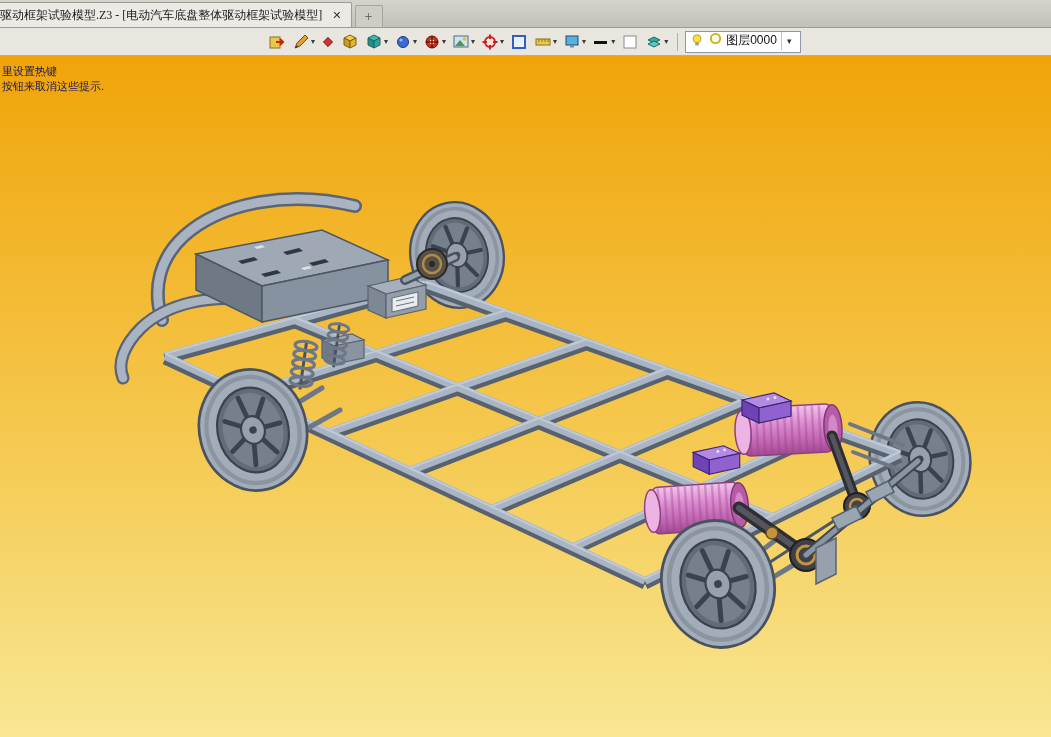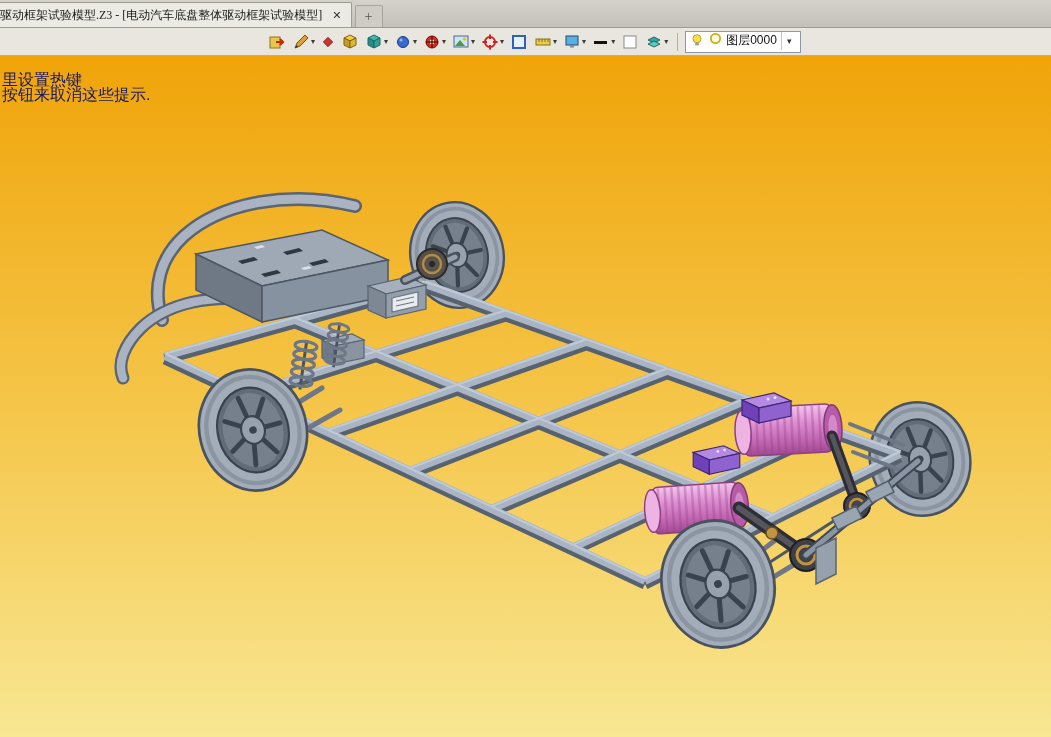--- a/index.html
+++ b/index.html
@@ -43,22 +43,22 @@
   .layer-dd{
     width:15px;height:18px;display:flex;align-items:center;justify-content:center;
     border-left:1px solid #c0c6ce;font-size:9px;color:#333;
   }
   
   .viewport{
     position:relative;height:683px;overflow:hidden;
     background:linear-gradient(180deg,#f0a409 0%,#f5c84e 55%,#f8e794 100%);
   }
   .hints{
-    position:absolute;top:16px;left:2px;z-index:2;
-    font-size:16px;line-height:15px;color:#15155f;
+    position:absolute;top:8px;left:2px;z-index:2;
+    font-size:11px;line-height:15px;color:#15155f;
   }
   .viewport svg{position:absolute;left:0;top:0}
 </style>
 </head>
 <body>
 
 <div class="tabbar">
   <div class="tab">
     <span>驱动框架试验模型.Z3 - [电动汽车底盘整体驱动框架试验模型]</span>
     <span class="tab-close">✕</span>

